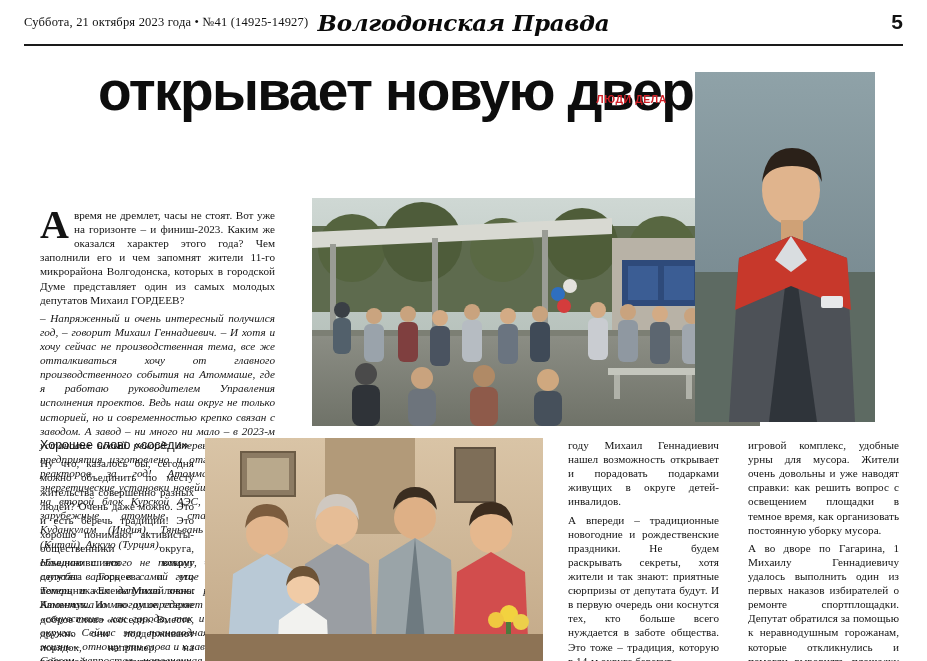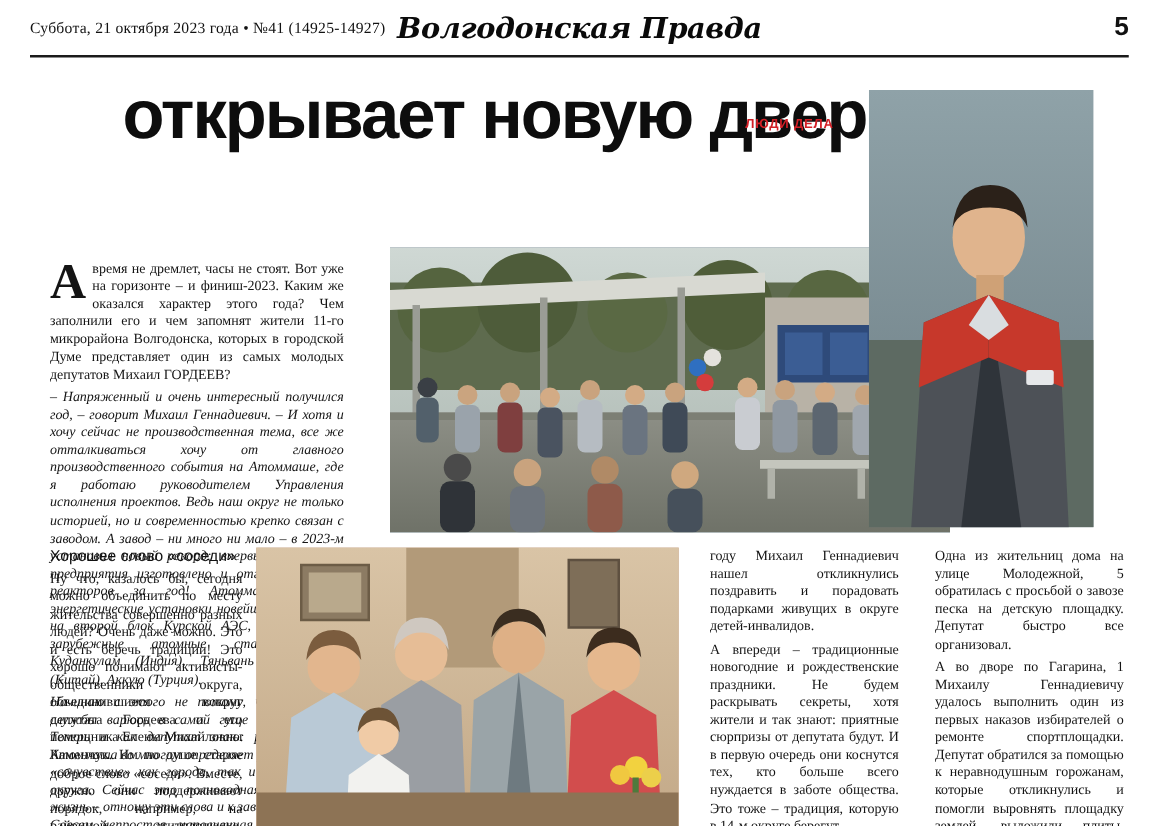--- a/index.html
+++ b/index.html
@@ -405,25 +405,25 @@
         <circle cx="-13" cy="6" r="8" fill="#f0c840"></circle>
         <circle cx="12" cy="8" r="8" fill="#eccf4a"></circle>
         <rect x="-3" y="8" width="5" height="40" fill="#4e7a3c"></rect>
       </g>
 
       <rect x="0" y="196" width="338" height="27" fill="#8d7355"></rect>
     </svg>
   </div>
 
   <div class="col" id="col-mid">
-    <p>году Михаил Геннадиевич нашел откликнулись поздравить и порадовать подарками живущих в округе детей-инвалидов.</p>
+    <p>году Михаил Геннадиевич нашел возможность открывает и порадовать подарками живущих в округе детей-инвалидов.</p>
     <p>А впереди – традиционные новогодние и рождественские праздники. Не будем раскрывать секреты, хотя жители и так знают: приятные сюрпризы от депутата будут. И в первую очередь они коснутся тех, кто больше всего нуждается в заботе общества. Это тоже – традиция, которую в 14-м округе берегут.</p>
     <p class="subhead" style="white-space:pre-line;">Наказы избирателей.
 Что исполнено</p>
 
   </div>
 
   <div class="col" id="col-right">
-    <p>Одна из жительниц дома на улице Молодежной, 5 обратилась с просьбой о завозе песка на детскую площадку. Депутат быстро все организовал.</p>
+    <p>игровой комплекс, удобные урны для мусора. Жители очень довольны и уже наводят справки: как решить вопрос с освещением площадки в темное время, как организовать постоянную уборку мусора.</p>
     <p>А во дворе по Гагарина, 1 Михаилу Геннадиевичу удалось выполнить один из первых наказов избирателей о ремонте спортплощадки. Депутат обратился за помощью к неравнодушным горожанам, которые откликнулись и помогли выровнять площадку землей, выложили плиты. Теперь площадку с футболь-</p>
   </div>
 
 </div>
 
 </body></html>

